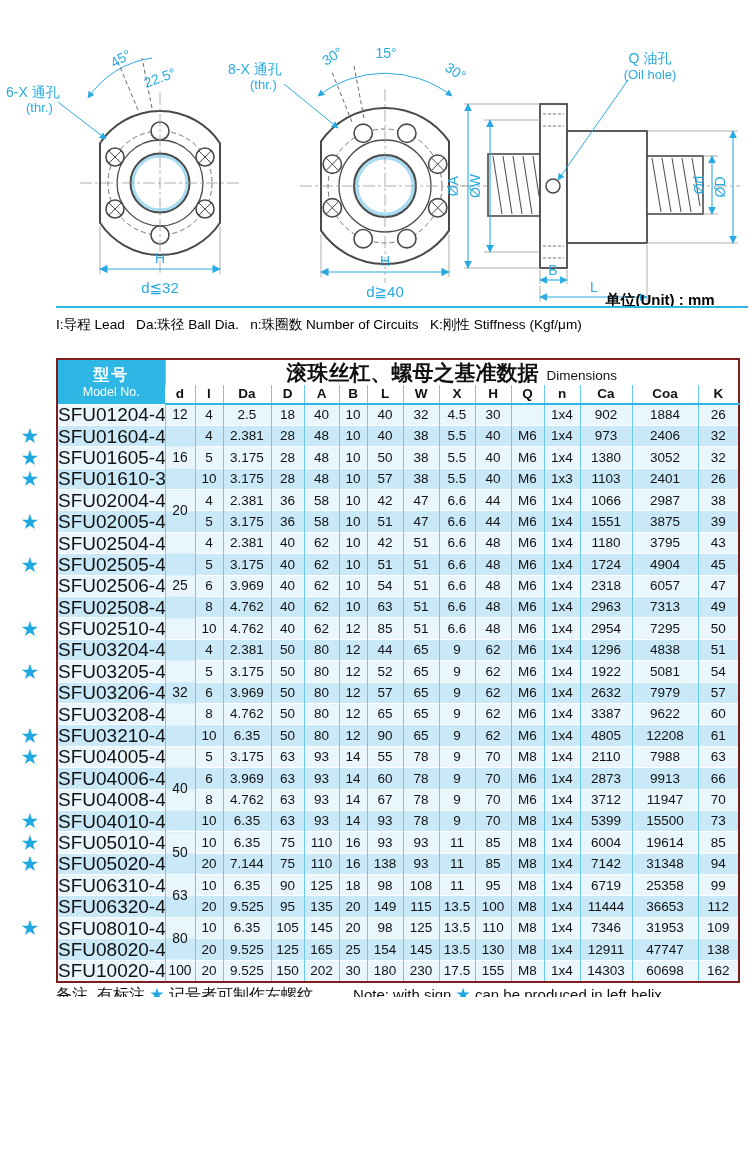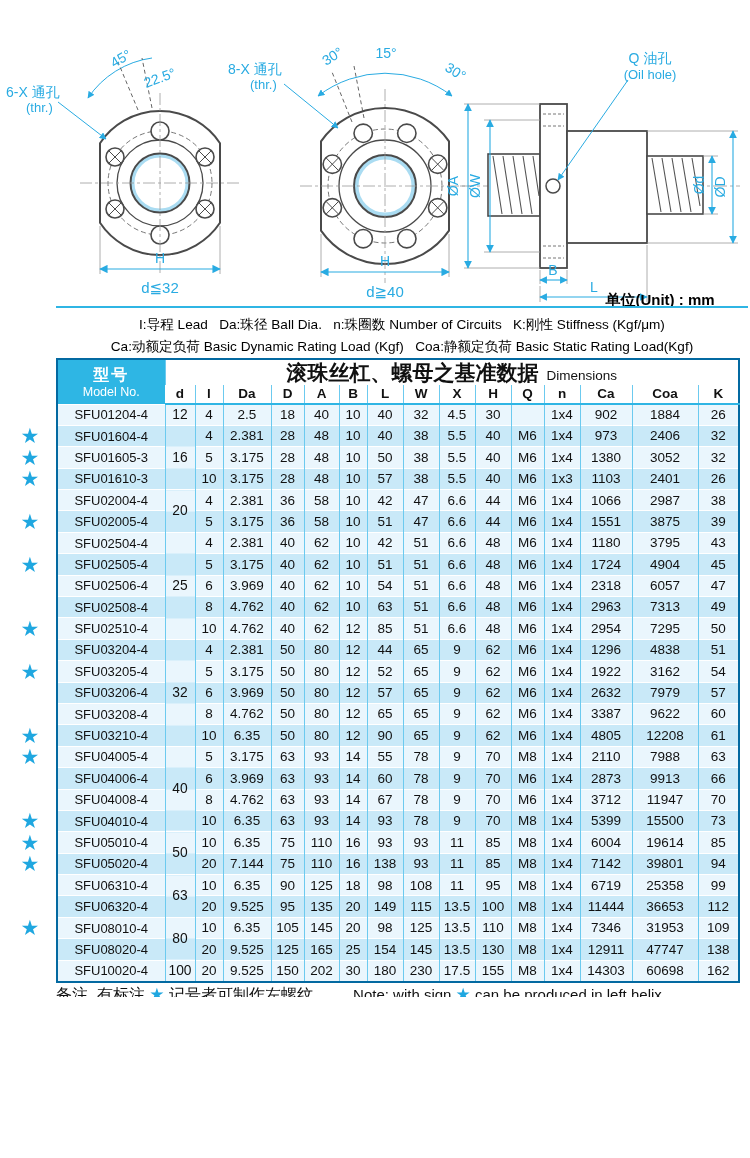--- a/index.html
+++ b/index.html
@@ -10,47 +10,47 @@
   #diagrams{position:absolute;top:0;left:0}
   svg text{font-family:"Liberation Sans", sans-serif}
   .dimtxt{fill:#29abe2;font-size:13px}
   .dimtxt14{fill:#29abe2;font-size:14px}
   .dimtxt15{fill:#29abe2;font-size:15px}
   .unittxt{fill:#000;font-size:15px;font-weight:bold}
 
   #legend{
     position:absolute;top:306px;left:56px;width:692px;
     border-top:2px solid #2fb5e4;padding-top:6px;
-    text-align:center;font-size:13.6px;line-height:1.6;color:#000;
+    font-size:13.6px;line-height:1.6;color:#000;
   }
 
   #table-wrap{position:absolute;top:358px;left:56px;width:694px}
   table#spec-table{
     border-collapse:collapse;table-layout:fixed;width:612px;
-    border:2px solid #0369a1;background:#fff;
+    border:2px solid #7f1d1d;background:#fff;
   }
   th,td{
     border-left:1px solid #6ccaef;padding:0;text-align:center;
     font-size:13.5px;line-height:1;white-space:nowrap;overflow:hidden;color:#111;
   }
   th:first-child,td:first-child{border-left:none}
   tr.hdr1{height:26px}
   tr.cols{height:19px}
   tr.cols th{font-weight:bold;font-size:13.5px;border-bottom:2px solid #2fb5e4;background:#fff}
   th.modelhead{background:#2eb6e4;color:#fff;vertical-align:middle}
   th.modelhead .zh{display:block;font-size:16px;font-weight:bold;letter-spacing:2px;margin-top:2px}
   th.modelhead .en{display:block;font-size:12.5px;font-weight:normal;margin-top:3px}
   th.dimshead{background:#fff}
   th.dimshead .zh{font-size:21px;font-weight:bold}
   th.dimshead .en{font-size:13.5px;font-weight:normal;margin-left:8px}
   tbody tr{height:21.4px}
   tbody tr.even{background:#eaf6fd}
   tbody tr.odd{background:#c9e9f8}
   tbody td{border-top:1px solid rgba(255,255,255,.95)}
-  td.model{font-size:13px}
+  td.model{font-size:19px}
   td.dcell{font-size:13.8px}
 
   #star-gutter{position:absolute;top:358px;left:0;width:56px;height:630px}
   .star{
     position:absolute;left:14px;width:32px;height:22px;
     display:flex;align-items:center;justify-content:center;
     color:#1fa7e0;font-size:21px;line-height:1;
   }
   #note{
     position:absolute;top:984px;left:56px;width:694px;height:13px;overflow:hidden;
@@ -172,21 +172,20 @@
     <line x1="540" y1="286" x2="540" y2="302" stroke="#999" stroke-width="0.8"></line>
     <line x1="647" y1="245" x2="647" y2="302" stroke="#999" stroke-width="0.8"></line>
     <line x1="540" y1="297" x2="647" y2="297" stroke="#29abe2" stroke-width="1.1" marker-start="url(#ar)" marker-end="url(#ar)"></line>
     <text class="dimtxt14" x="594" y="292" text-anchor="middle">L</text>
     <text class="unittxt" x="660" y="305" text-anchor="middle">单位(Unit) : mm</text>
   </g>
 </svg>
 
 <div id="legend">
   <div>I:导程 Lead&nbsp;&nbsp;&nbsp;Da:珠径 Ball Dia.&nbsp;&nbsp;&nbsp;n:珠圈数 Number of Circuits&nbsp;&nbsp;&nbsp;K:刚性 Stiffness (Kgf/μm)</div>
-  <div>Ca:动额定负荷 Basic Dynamic Rating Load (Kgf)&nbsp;&nbsp;&nbsp;Coa:静额定负荷 Basic Static Rating Load(Kgf)</div>
 </div>
 
 <div id="table-wrap">
   <table id="spec-table">
     <colgroup>
       <col style="width:108px">
         <col style="width:30px">
         <col style="width:28px">
         <col style="width:48px">
       <col style="width:33px">
@@ -261,21 +260,21 @@
           <td>38</td>
           <td>5.5</td>
           <td>40</td>
           <td>M6</td>
           <td>1x4</td>
           <td>973</td>
           <td>2406</td>
           <td>32</td>
         </tr>
         <tr class="even">
-          <td class="model">SFU01605-3</td>
+          <td class="model">SFU01605-4</td>
           <td>5</td>
           <td>3.175</td>
           <td>28</td>
           <td>48</td>
           <td>10</td>
           <td>50</td>
           <td>38</td>
           <td>5.5</td>
           <td>40</td>
           <td>M6</td>
@@ -447,21 +446,21 @@
           <td>50</td>
           <td>80</td>
           <td>12</td>
           <td>52</td>
           <td>65</td>
           <td>9</td>
           <td>62</td>
           <td>M6</td>
           <td>1x4</td>
           <td>1922</td>
-          <td>3162</td>
+          <td>5081</td>
           <td>54</td>
         </tr>
         <tr class="odd">
           <td class="model">SFU03206-4</td>
           <td>6</td>
           <td>3.969</td>
           <td>50</td>
           <td>80</td>
           <td>12</td>
           <td>57</td>
@@ -602,21 +601,21 @@
           <td>75</td>
           <td>110</td>
           <td>16</td>
           <td>138</td>
           <td>93</td>
           <td>11</td>
           <td>85</td>
           <td>M8</td>
           <td>1x4</td>
           <td>7142</td>
-          <td>39801</td>
+          <td>31348</td>
           <td>94</td>
         </tr>
         <tr class="even">
           <td class="model">SFU06310-4</td>
           <td class="dcell" rowspan="2" style="background: repeating-linear-gradient(rgb(234, 246, 253) 0px, rgb(234, 246, 253) 21.4px, rgb(201, 233, 248) 21.4px, rgb(201, 233, 248) 42.8px);">63</td>
           <td>10</td>
           <td>6.35</td>
           <td>90</td>
           <td>125</td>
           <td>18</td>

